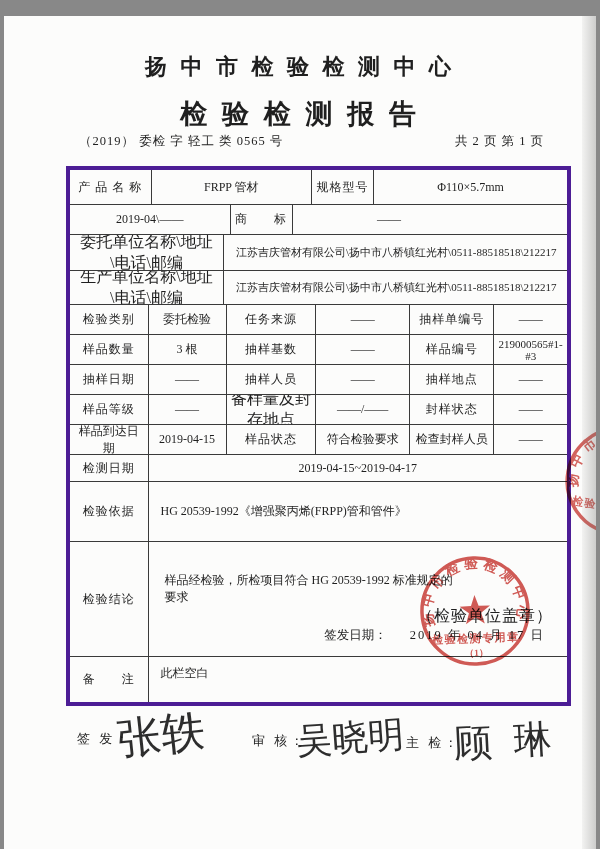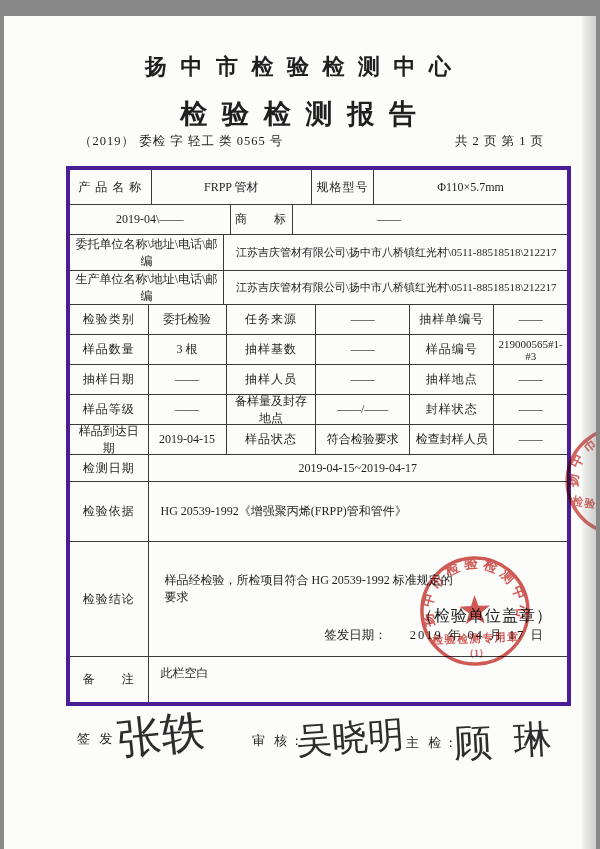--- a/index.html
+++ b/index.html
@@ -22,21 +22,21 @@
     justify-content:space-between;font-size:12.5px;letter-spacing:1px;}
   
   .tbl{position:absolute;left:62px;top:150px;width:505px;border:4px solid #4c1d95;box-sizing:border-box;}
   .tr{display:flex;border-bottom:1px solid #3a3a3a;box-sizing:border-box;}
   .tr:last-child{border-bottom:none;}
   .td{border-right:1px solid #3a3a3a;box-sizing:border-box;display:flex;
     align-items:center;justify-content:center;text-align:center;
     font-size:12px;padding:2px 3px;overflow:hidden;}
   .td:last-child{border-right:none;}
   .lbl{letter-spacing:1px;}
-  .small{font-size:12px;letter-spacing:0;}
+  .small{font-size:16px;letter-spacing:0;}
   .leftal{justify-content:flex-start;text-align:left;padding-left:12px;}
   .longval{font-size:11px;letter-spacing:0;}
   .num{font-size:11px;letter-spacing:0;}
   .concl-cell{position:relative;display:block;padding:0;}
   .concl-text{padding:30px 110px 0 16px;font-size:12px;text-align:left;}
   .seal-hint{position:absolute;top:64px;right:14px;font-size:16px;letter-spacing:1px;}
   .issue-line{position:absolute;bottom:12px;right:22px;font-size:12.5px;}
   .issue-line .dt{margin-left:20px;letter-spacing:2px;}
   
   .sig-label{position:absolute;font-size:13px;letter-spacing:3px;}

